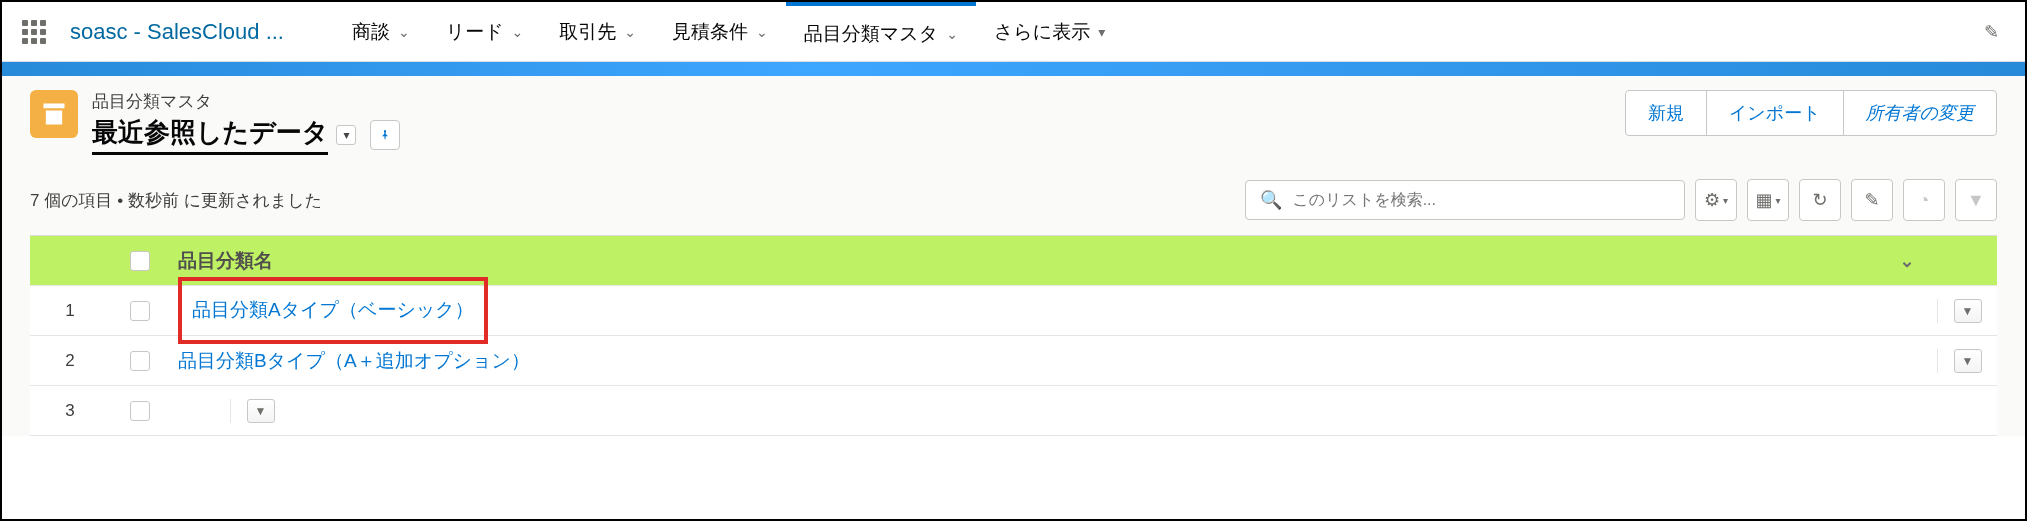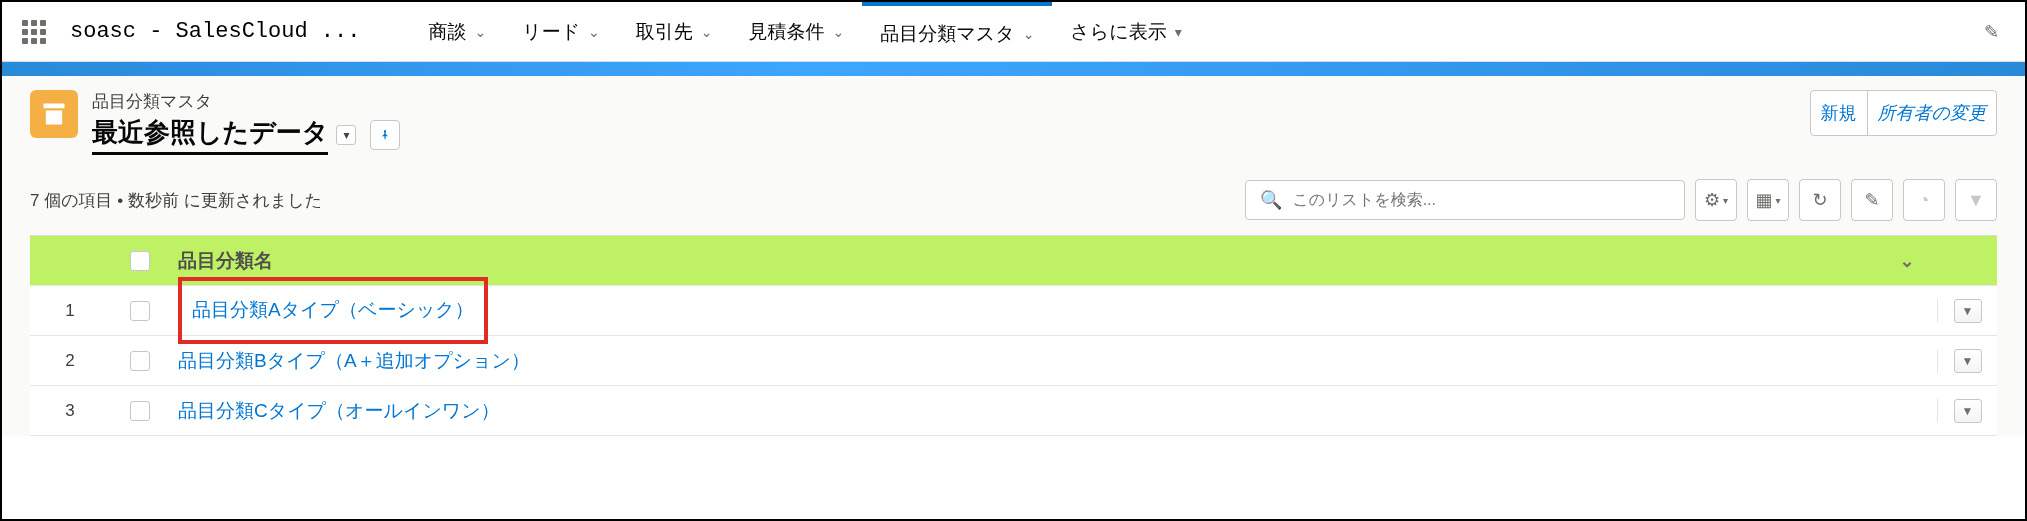--- a/index.html
+++ b/index.html
@@ -28,24 +28,23 @@
   margin-right: 24px;
   cursor: pointer;
 }
 .waffle-icon span {
   width: 6px; height: 6px;
   background: #706e6b;
   border-radius: 1px;
 }
 .app-name {
   font-size: 22px;
-  color: #000000;
+  color: #0369a1;
   margin-right: 50px;
   white-space: nowrap;
-  font-family: Liberation Mono, monospace;
 }
 .nav-items {
   display: flex;
   align-items: stretch;
   height: 100%;
 }
 .nav-item {
   display: flex;
   align-items: center;
   padding: 0 18px;
@@ -142,21 +141,21 @@
 }
 .header-right {
   display:flex;
   gap: 0;
 }
 .action-btn {
   border: 1px solid #c9c7c5;
   background: #fff;
   color: #0176d3;
   font-size: 18px;
-  padding: 10px 10px;
+  padding: 10px 22px;
   cursor:pointer;
   margin-left: -1px;
 }
 .action-btn:first-child { border-radius: 4px 0 0 4px; }
 .action-btn:last-child { border-radius: 0 4px 4px 0; font-style: italic; }
 .sub-row {
   display:flex;
   align-items:center;
   justify-content:space-between;
   margin-top: 24px;
@@ -330,20 +329,21 @@
           <span class="pin-btn">
             <svg width="14" height="14" viewBox="0 0 24 24">
                 <path fill="#0176d3" d="M14 4l-1 6 4 4h-4v6l-2-2v-4H7l4-4-1-6h4z"></path>
               </svg>
           </span>
         </div>
       </div>
     </div>
     <div class="header-right">
       <button class="action-btn">新規</button>
+      <button class="action-btn">インポート</button>
       <button class="action-btn">所有者の変更</button>
     </div>
   </div>
 
   <div class="sub-row">
     <div class="status-text">7 個の項目 • 数秒前 に更新されました</div>
     <div class="tools-right">
       <div class="search-box">
         <span class="mag">🔍</span>
         <input type="text" placeholder="このリストを検索..." style="">
@@ -410,23 +410,20 @@
       <div class="col-menu">
           <div class="row-menu-btn">▼</div>
         </div>
     </div>
 
     <div class="trow">
       <div class="col-num">3</div>
       <div class="col-chk">
           <div class="chk"></div>
         </div>
-      <div class="col-name">
-        <a>品目分類Cタイプ（オールインワン）</a>
-      </div>
       <div class="col-sort"></div>
       <div class="col-menu">
           <div class="row-menu-btn">▼</div>
         </div>
     </div>
   </div>
 
 </div>
 
 </body></html>

